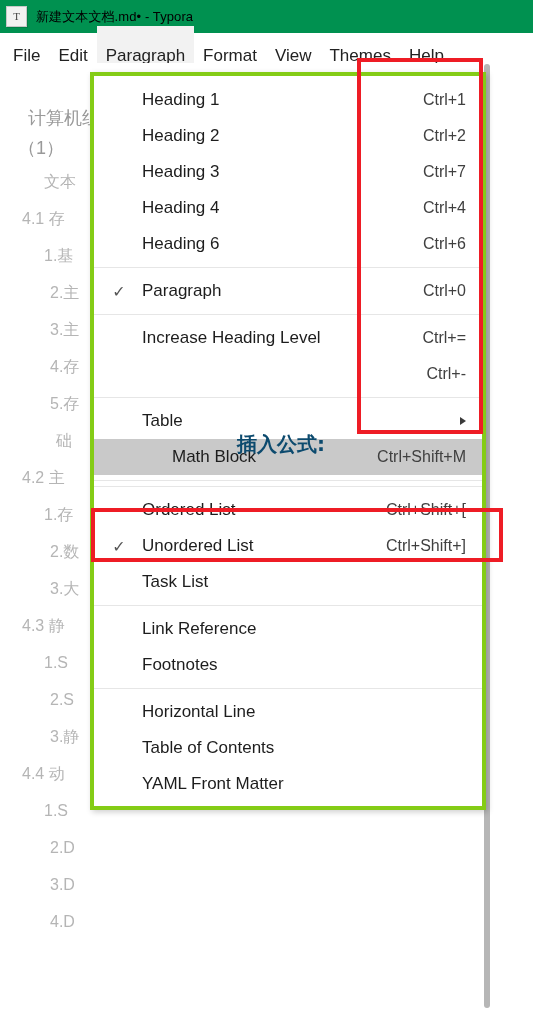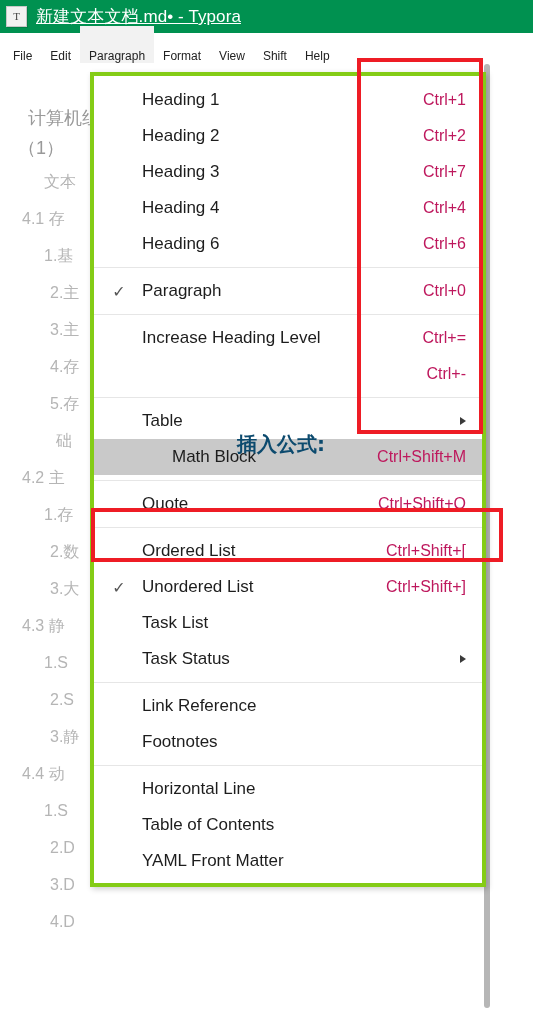--- a/index.html
+++ b/index.html
@@ -33,41 +33,40 @@
     border: 1px solid #c8c8c8;
     color: #444;
     font-size: 11px;
     line-height: 19px;
     text-align: center;
     font-family: "Liberation Serif", serif;
     flex: 0 0 auto;
     box-shadow: 1px 1px 0 rgba(0,0,0,0.12);
   }
   .title-text {
-    color: #ffffff;
-    font-size: 17px;
+    color: #000000;
+    font-size: 13px;
     margin-left: 9px;
     white-space: nowrap;
     letter-spacing: .1px;
-    text-decoration: underline;
   }
 
   
   .menubar {
     position: absolute;
     left: 0; top: 33px;
     width: 533px; height: 30px;
     background: #ffffff;
     display: flex;
     align-items: center;
     box-sizing: border-box;
     padding-left: 4px;
   }
   .menubar-item {
-    font-size: 12px;
+    font-size: 17px;
     color: #222222;
     padding: 20px 9px 5px 9px;
     white-space: nowrap;
     line-height: 20px;
   }
   .menubar-item.active {
     background: #f2f2f2;
   }
 
   
@@ -123,21 +122,21 @@
     color: #555;
   }
   .mi .label {
     margin-left: 48px;
     white-space: nowrap;
   }
   .mi .accel {
     position: absolute;
     right: 16px;
     font-size: 16px;
-    color: #be185d;
+    color: #404040;
     white-space: nowrap;
     text-align: right;
   }
   .mi .arrow {
     position: absolute;
     right: 16px;
     width: 0; height: 0;
     border-left: 6px solid #3a3a3a;
     border-top: 4.5px solid transparent;
     border-bottom: 4.5px solid transparent;
@@ -193,21 +192,21 @@
   <div class="app-icon">T</div>
   <div class="title-text">新建文本文档.md• - Typora</div>
 </div>
 
 <div class="menubar" id="menubar">
     <div class="menubar-item">File</div>
     <div class="menubar-item">Edit</div>
     <div class="menubar-item active">Paragraph</div>
     <div class="menubar-item">Format</div>
     <div class="menubar-item">View</div>
-    <div class="menubar-item">Shift</div>
+    <div class="menubar-item">Themes</div>
     <div class="menubar-item">Help</div>
   </div>
 
 <div class="doc">
   <div class="doc-inner" id="doc-inner">
       <div class="doc-line doc-h" style="padding-left: 28px; height: 30px; line-height: 30px;">计算机组</div>
       <div class="doc-line doc-h" style="padding-left: 18px; height: 30px; line-height: 30px;">（1）</div>
       <div class="doc-line" style="padding-left: 44px; height: 37px; line-height: 37px;">文本</div>
       <div class="doc-line" style="padding-left: 22px; height: 37px; line-height: 37px;">4.1 存</div>
       <div class="doc-line" style="padding-left: 44px; height: 37px; line-height: 37px;">1.基</div>
@@ -273,41 +272,33 @@
     <div class="mi-sep"></div>
     <div class="mi">
       <span class="label">Table</span>
       <span class="arrow"></span>
     </div>
     <div class="mi sel">
       <span class="label">Math Block</span>
       <span class="accel">Ctrl+Shift+M</span>
     </div>
     <div class="mi-sep"></div>
-    <div class="mi">
-      <span class="label">Quote</span>
-      <span class="accel">Ctrl+Shift+Q</span>
-    </div>
     <div class="mi-sep"></div>
     <div class="mi">
       <span class="label">Ordered List</span>
       <span class="accel">Ctrl+Shift+[</span>
     </div>
     <div class="mi">
       <span class="check">✓</span>
       <span class="label">Unordered List</span>
       <span class="accel">Ctrl+Shift+]</span>
     </div>
     <div class="mi">
       <span class="label">Task List</span>
     </div>
-    <div class="mi">
-      <span class="label">Task Status</span>
-      <span class="arrow"></span>
-    </div>
     <div class="mi-sep"></div>
     <div class="mi">
       <span class="label">Link Reference</span>
     </div>
     <div class="mi">
       <span class="label">Footnotes</span>
     </div>
     <div class="mi-sep"></div>
     <div class="mi">
       <span class="label">Horizontal Line</span>

